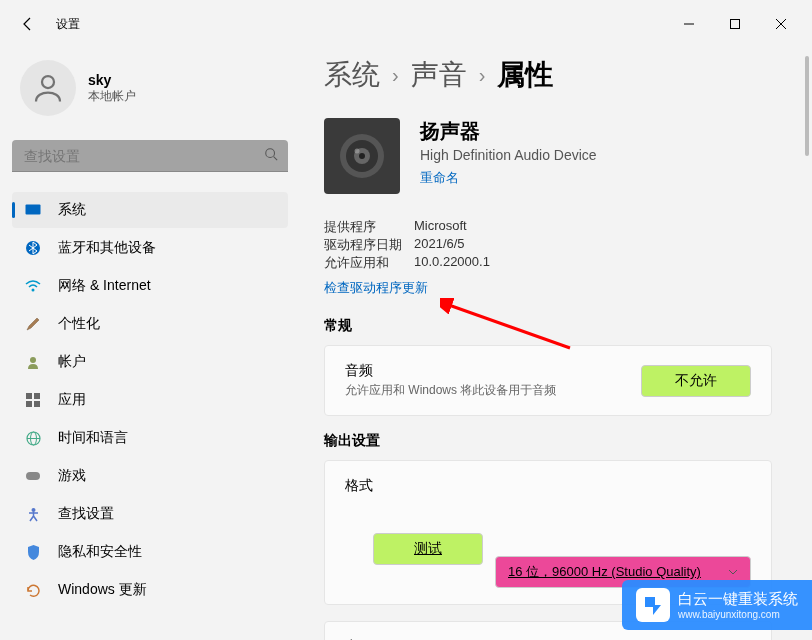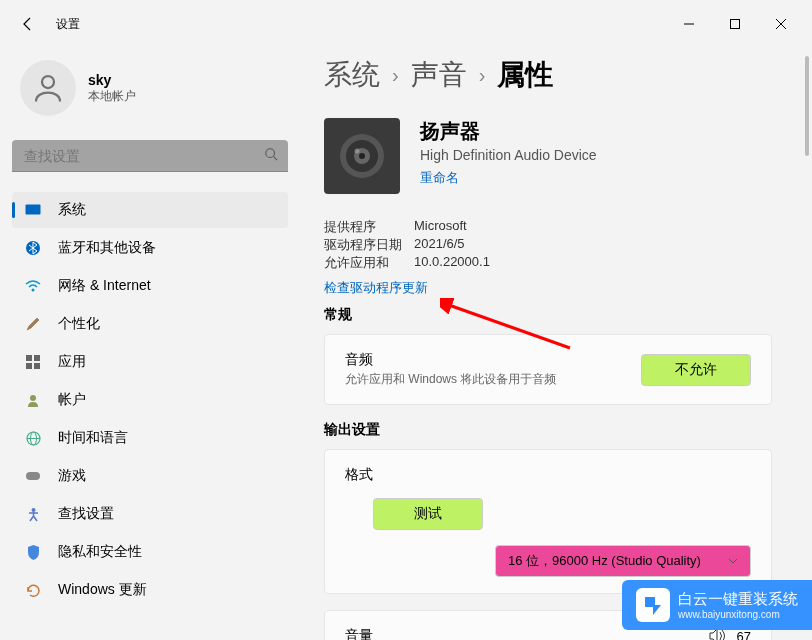--- a/index.html
+++ b/index.html
@@ -38,32 +38,32 @@
 .device-header { display: flex; gap: 20px; margin-bottom: 24px; }
 .device-icon { width: 76px; height: 76px; background: #3a3a3a; border-radius: 4px; display: flex; align-items: center; justify-content: center; }
 .device-info .device-name { font-size: 20px; font-weight: 600; }
 .device-info .device-desc { font-size: 14px; color: #555; margin-top: 2px; }
 .device-info .rename-link { font-size: 13px; color: #0067c0; cursor: pointer; margin-top: 6px; display: inline-block; }
 
 .info-grid { font-size: 13px; margin-bottom: 6px; }
 .info-row { display: flex; }
 .info-row .label { width: 90px; color: #333; }
 .info-row .value { color: #333; }
-.check-update { font-size: 13px; color: #0067c0; cursor: pointer; display: inline-block; margin-bottom: 9px; }
+.check-update { font-size: 13px; color: #0067c0; cursor: pointer; display: inline-block; margin-bottom: 20px; }
 
 .section-title { font-size: 14px; font-weight: 600; margin-bottom: 10px; }
 
 .card { background: #fbfbfb; border: 1px solid #e5e5e5; border-radius: 4px; padding: 16px 20px; margin-bottom: 16px; }
 .audio-card { display: flex; align-items: center; justify-content: space-between; }
 .audio-card .left .card-title { font-size: 14px; margin-bottom: 2px; }
 .audio-card .left .card-desc { font-size: 12px; color: #666; }
 .btn { background: #bef264; border: 1px solid #ccc; border-radius: 4px; padding: 6px 28px; font-size: 14px; cursor: pointer; min-width: 110px; }
 
 .format-card .row1 { font-size: 14px; margin-bottom: 14px; }
-.format-card .row2 { display: flex; gap: 12px; align-items: flex-start; padding-left: 28px; }
+.format-card .row2 { display: flex; gap: 12px; align-items: center; padding-left: 28px; text-decoration: underline; }
 .dropdown { background: #ec4899; border: 1px solid #ccc; border-radius: 4px; padding: 6px 12px; font-size: 13px; cursor: pointer; display: flex; align-items: center; justify-content: space-between; flex: 1; margin-top: 47px; }
 
 .volume-card { display: flex; align-items: center; justify-content: space-between; }
 .volume-card .vol-title { font-size: 14px; }
 .volume-right { display: flex; align-items: center; gap: 10px; }
 
 .arrow-annotation { position: absolute; left: 440px; top: 298px; pointer-events: none; }
 
 .watermark { position: absolute; right: 0; bottom: 10px; background: rgba(43,140,255,0.95); color: #fff; padding: 8px 14px; border-radius: 6px 0 0 6px; display: flex; align-items: center; gap: 8px; font-size: 15px; }
 .watermark .sub { font-size: 10px; opacity: 0.9; }
@@ -157,37 +157,37 @@
       <li class="nav-item">
           <span class="nav-icon">
             <svg width="16" height="16" viewBox="0 0 16 16">
               <path d="M2 14 L4 10 L12 2 L14 4 L6 12 Z" fill="#a67c52" stroke="#7a5c3e" stroke-width="0.5"></path>
             </svg>
           </span>
           <span>个性化</span>
         </li>
       <li class="nav-item">
           <span class="nav-icon">
+            <svg width="14" height="14" viewBox="0 0 14 14">
+              <circle cx="7" cy="5" r="3" fill="#8b9c5c"></circle>
+              <path d="M2 14 Q2 9 7 9 Q12 9 12 14 Z" fill="#8b9c5c"></path>
+            </svg>
+          </span>
+          <span>帐户</span>
+        </li>
+      <li class="nav-item">
+          <span class="nav-icon">
             <svg width="14" height="14">
               <rect x="0" y="0" width="6" height="6" fill="#666"></rect>
               <rect x="8" y="0" width="6" height="6" fill="#666"></rect>
               <rect x="0" y="8" width="6" height="6" fill="#666"></rect>
               <rect x="8" y="8" width="6" height="6" fill="#666"></rect>
             </svg>
           </span>
           <span>应用</span>
-        </li>
-      <li class="nav-item">
-          <span class="nav-icon">
-            <svg width="14" height="14" viewBox="0 0 14 14">
-              <circle cx="7" cy="5" r="3" fill="#8b9c5c"></circle>
-              <path d="M2 14 Q2 9 7 9 Q12 9 12 14 Z" fill="#8b9c5c"></path>
-            </svg>
-          </span>
-          <span>帐户</span>
         </li>
       <li class="nav-item">
           <span class="nav-icon">
             <svg width="15" height="15" viewBox="0 0 15 15">
               <circle cx="7.5" cy="7.5" r="6.5" fill="none" stroke="#4a8" stroke-width="1.2"></circle>
               <ellipse cx="7.5" cy="7.5" rx="3" ry="6.5" fill="none" stroke="#4a8" stroke-width="1"></ellipse>
               <line x1="1" y1="7.5" x2="14" y2="7.5" stroke="#4a8"></line>
             </svg>
           </span>
           <span>时间和语言</span>

